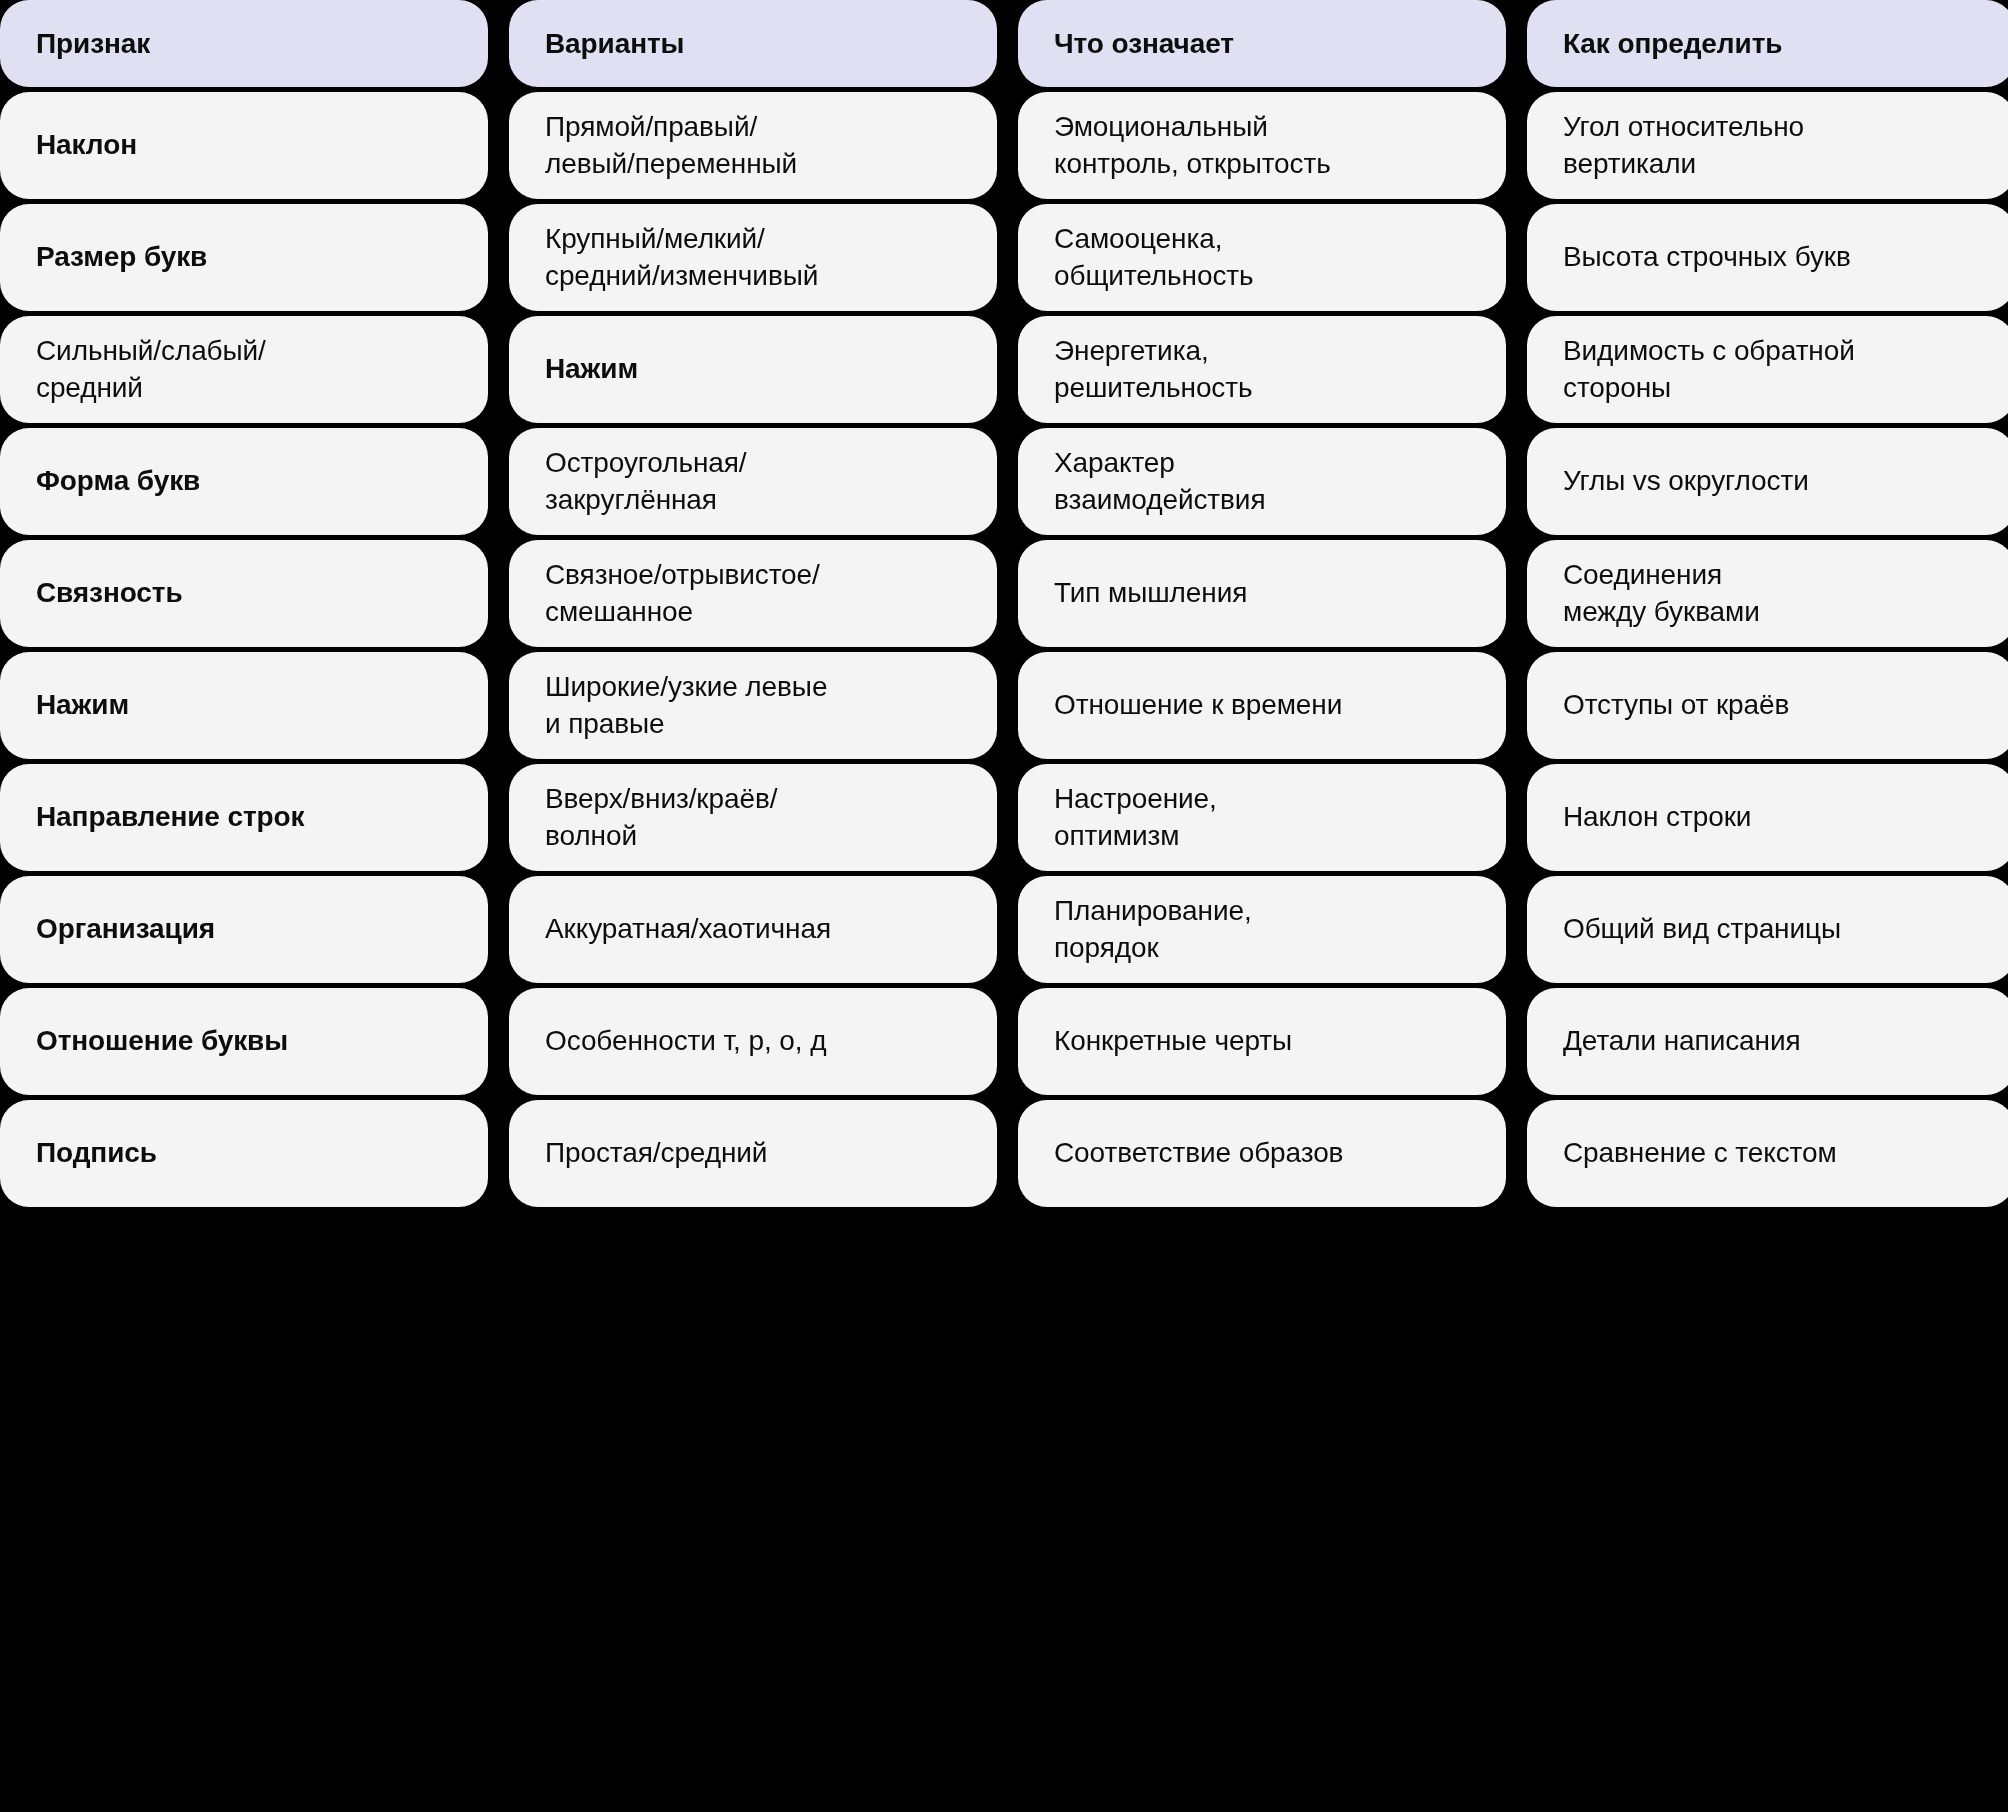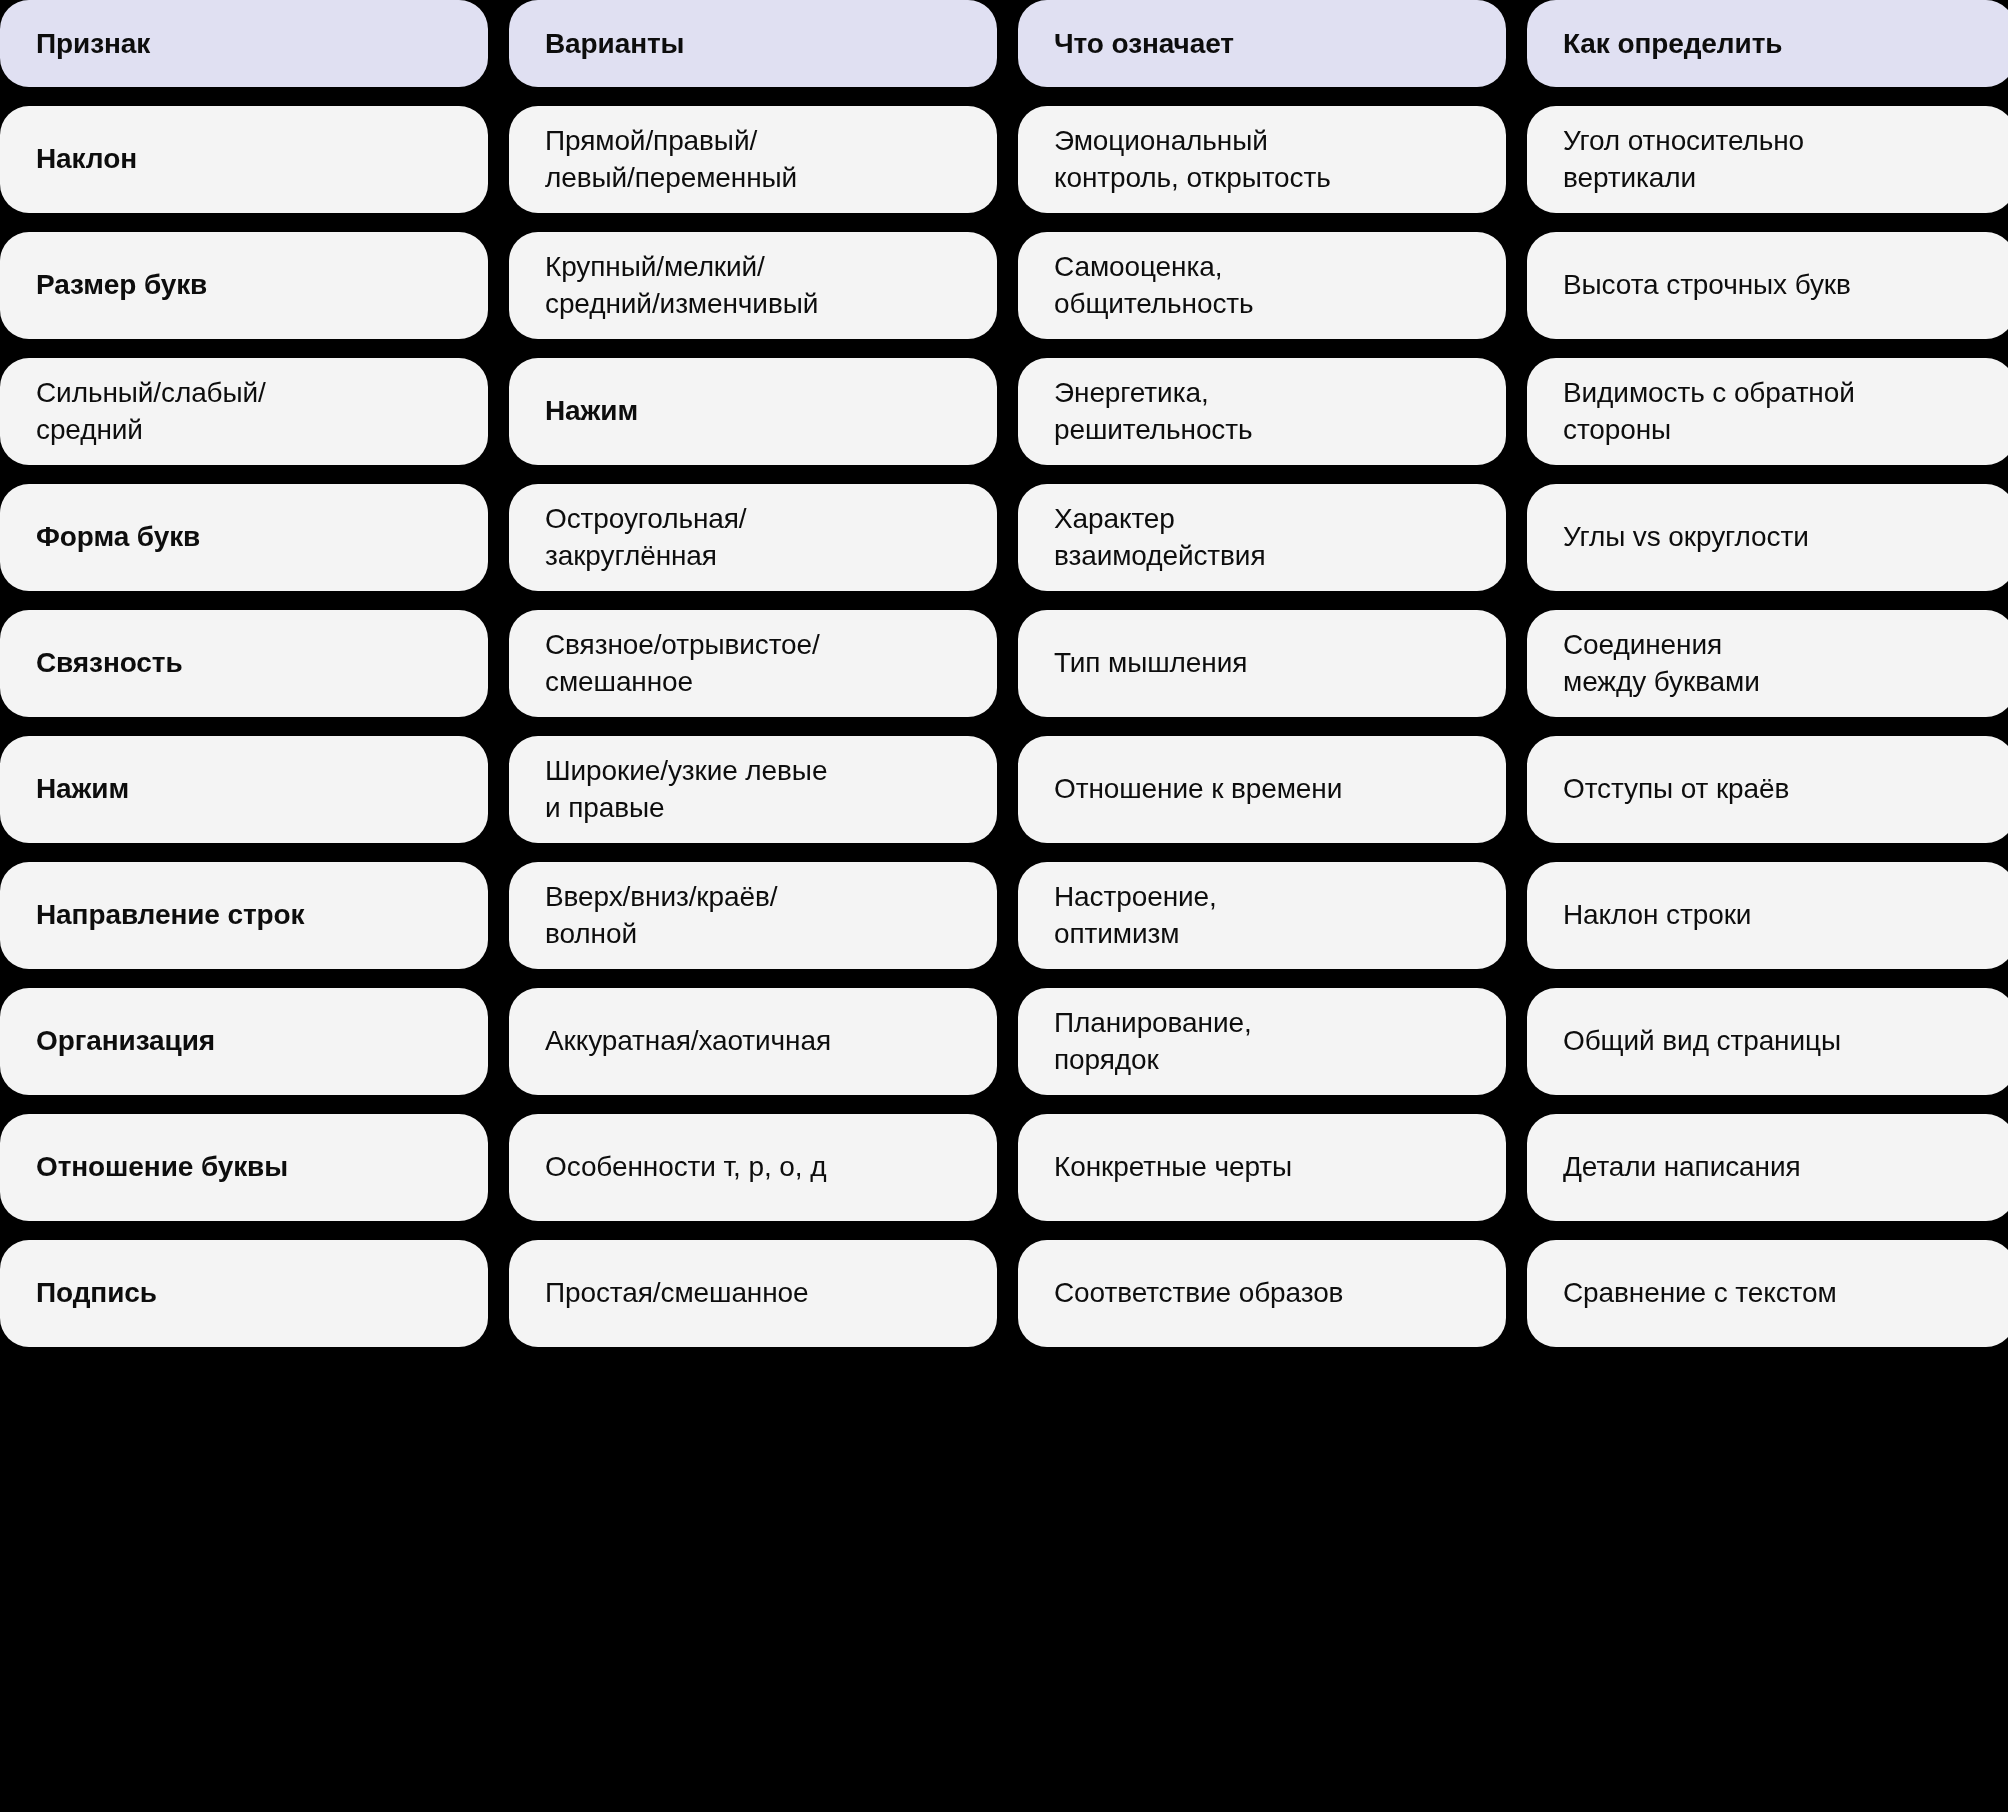--- a/index.html
+++ b/index.html
@@ -10,21 +10,21 @@
   body {
     width: 2008px;
     height: 1813px;
     overflow: hidden;
     font-family: "Liberation Sans", sans-serif;
   }
   .table-wrap {
     width: 2008px;
     display: flex;
     flex-direction: column;
-    gap: 19px;
+    gap: 5px;
   }
   .row {
     display: grid;
     grid-template-columns: 488px 488px 488px 488px;
     column-gap: 21px;
   }
   .cell {
     box-sizing: border-box;
     border-radius: 29px;
     padding: 0 36px;
@@ -215,21 +215,21 @@
       </div>
       <div class="cell">
         <span class="cell-text">Детали написания</span>
       </div>
     </div>
     <div class="row row-data">
       <div class="cell col-key">
         <span class="cell-text">Подпись</span>
       </div>
       <div class="cell">
-        <span class="cell-text">Простая/смешанное</span>
+        <span class="cell-text">Простая/средний</span>
       </div>
       <div class="cell">
         <span class="cell-text">Соответствие образов</span>
       </div>
       <div class="cell">
         <span class="cell-text">Сравнение с текстом</span>
       </div>
     </div>
   </div>
 

